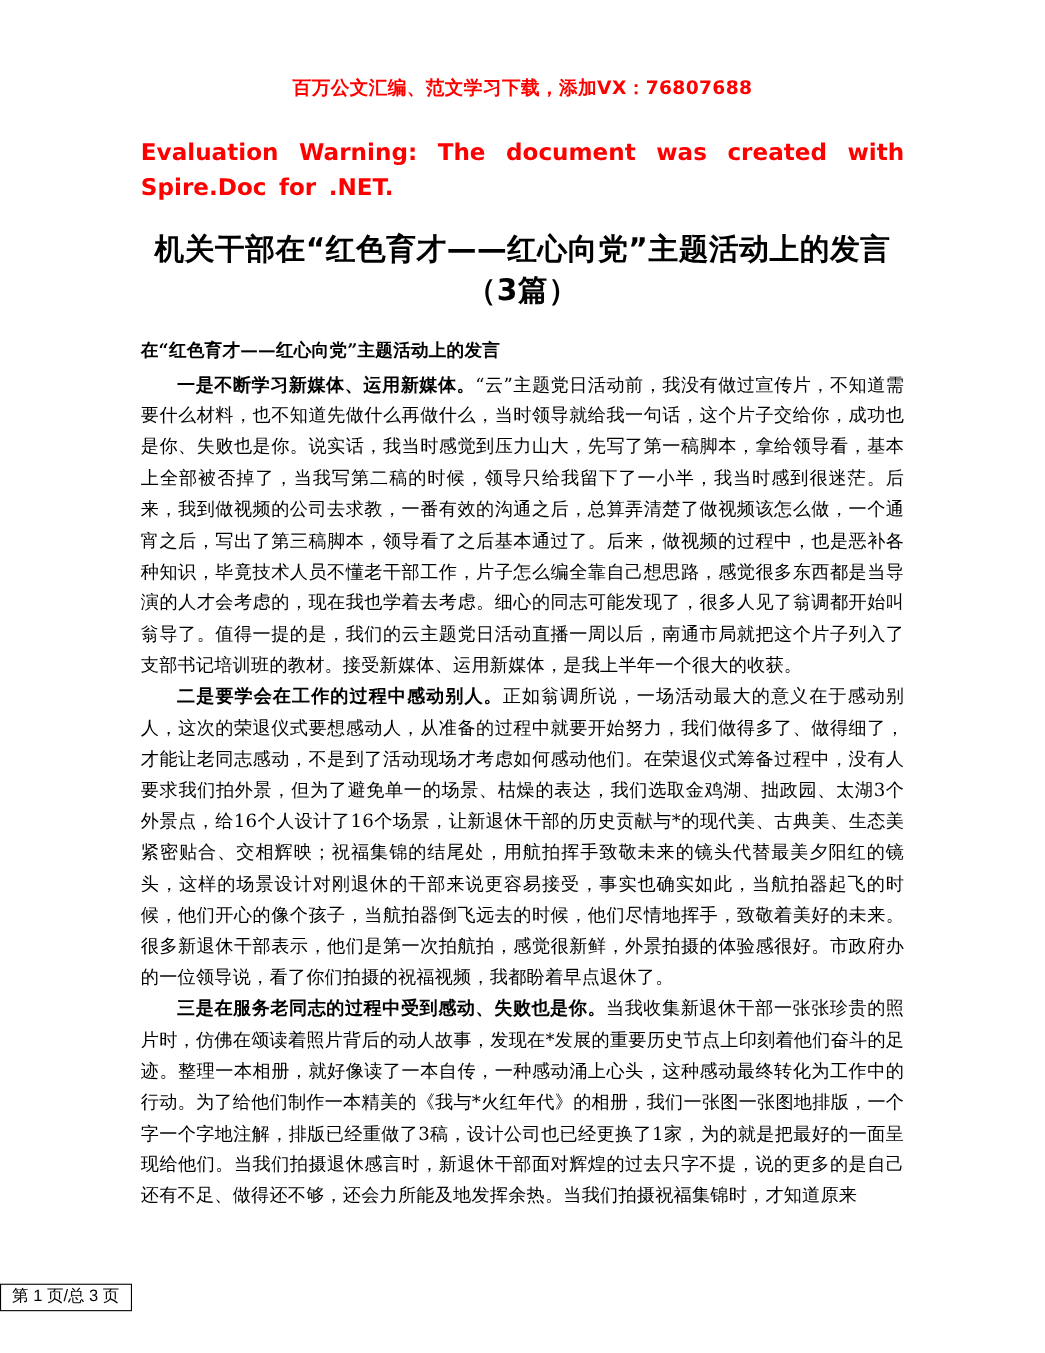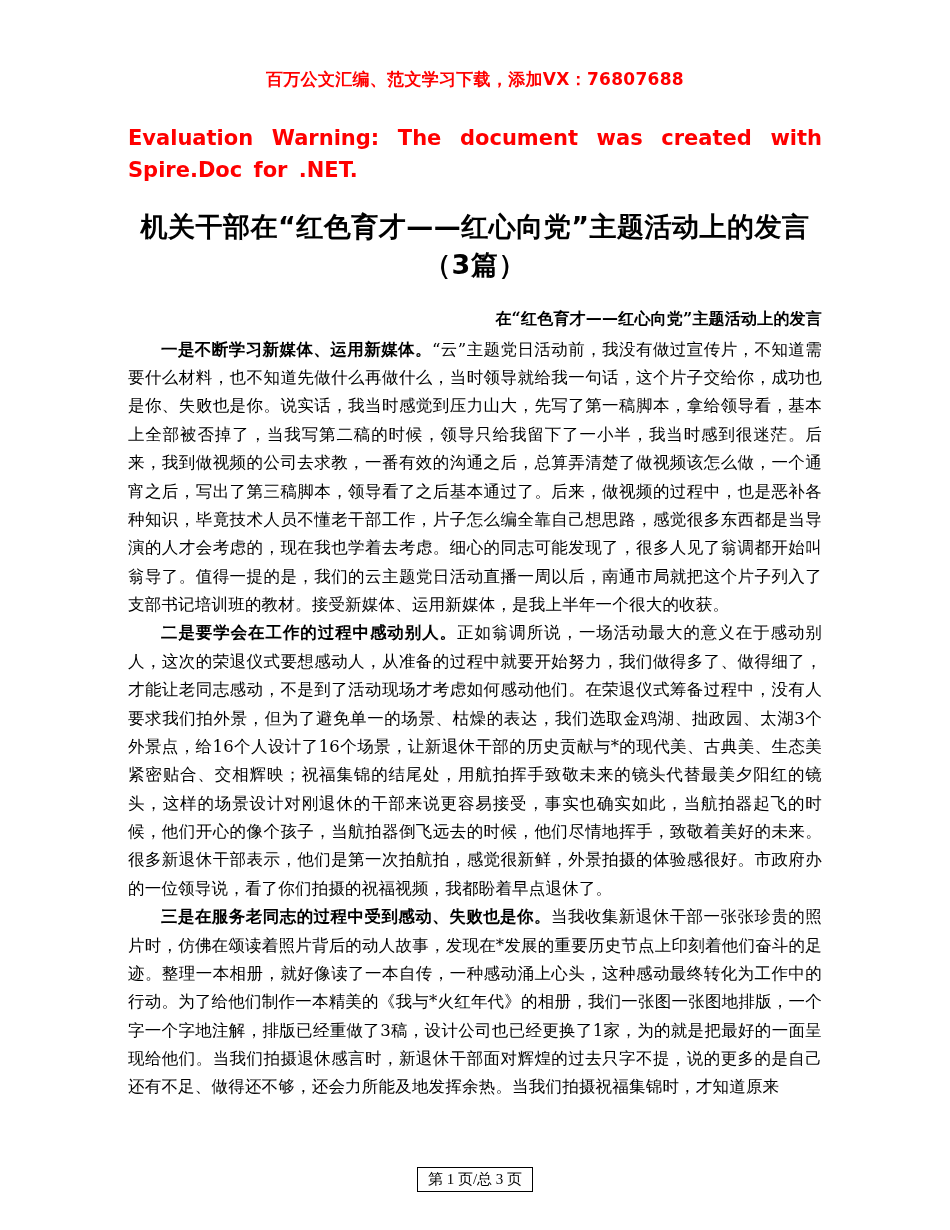--- a/index.html
+++ b/index.html
@@ -48,21 +48,21 @@
     font-weight: bold;
     text-align: center;
     line-height: 1.42;
     margin: 22px 0 0 0;
     letter-spacing: 0.5px;
   }
   .sub-title {
     font-family: "DejaVu Serif", "Liberation Serif", serif;
     font-size: 16px;
     font-weight: bold;
-    text-align: right;
+    text-align: left;
     margin: 24px 0 6px 0;
     letter-spacing: 0.2px;
   }
   p.body-text {
     font-size: 16.5px;
     line-height: 1.72;
     text-align: justify;
     text-align-last: left;
     margin: 0;
     text-indent: 2em;
@@ -72,23 +72,23 @@
     font-weight: bold;
   }
   .para-lead {
     font-weight: bold;
   }
   .footer {
     position: absolute;
     left: 0;
     right: 0;
     bottom: 38px;
-    text-align: center;
+    text-align: left;
     font-size: 15px;
-    font-family: Liberation Serif, serif;
+    font-family: Liberation Sans, sans-serif;
   }
   .footer .pagebox {
     border: 1px solid #000000;
     padding: 1px 10px 2px 10px;
     display: inline-block;
     line-height: 1.35;
   }
 </style>
 </head>
 <body>

